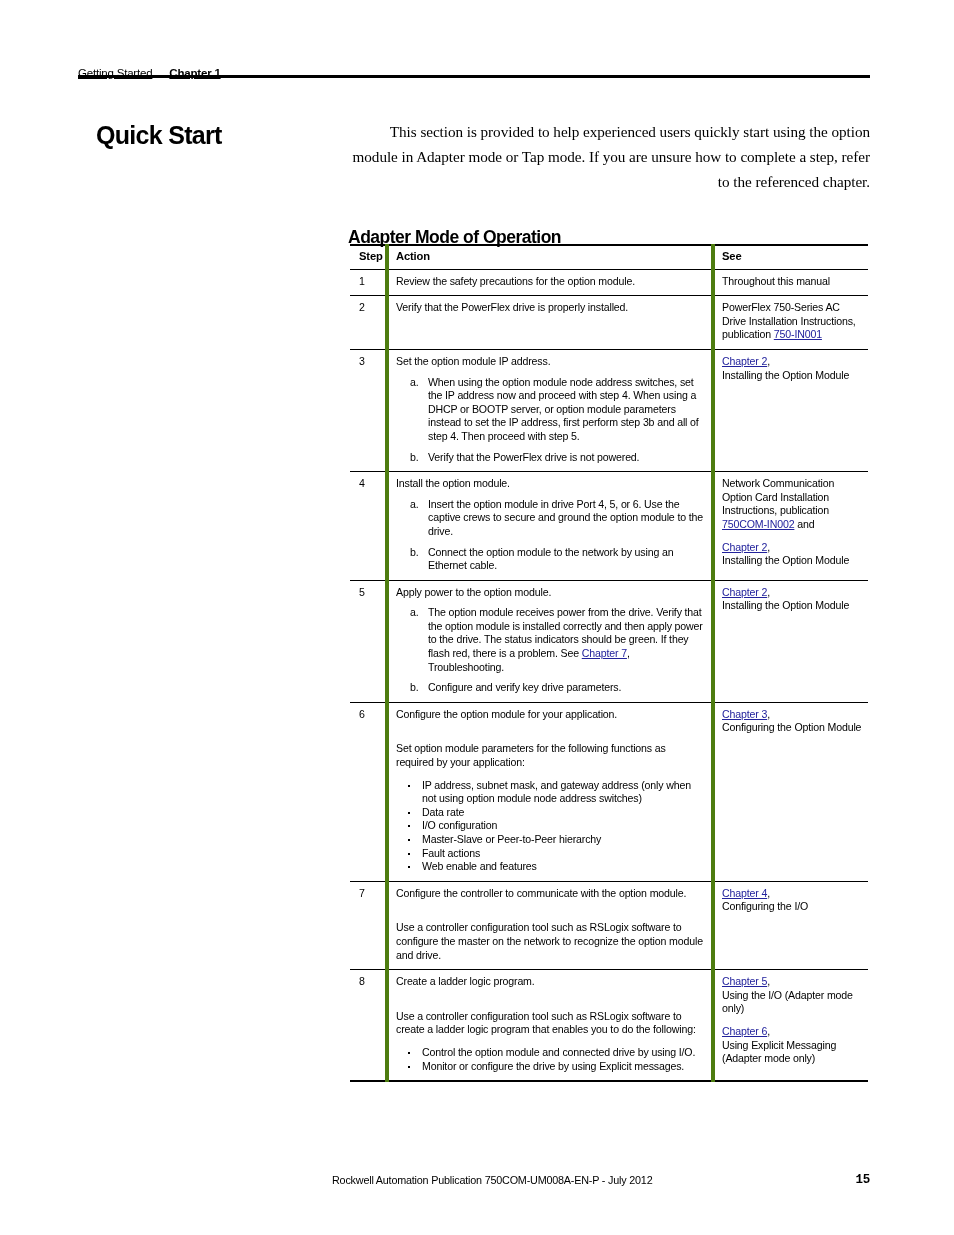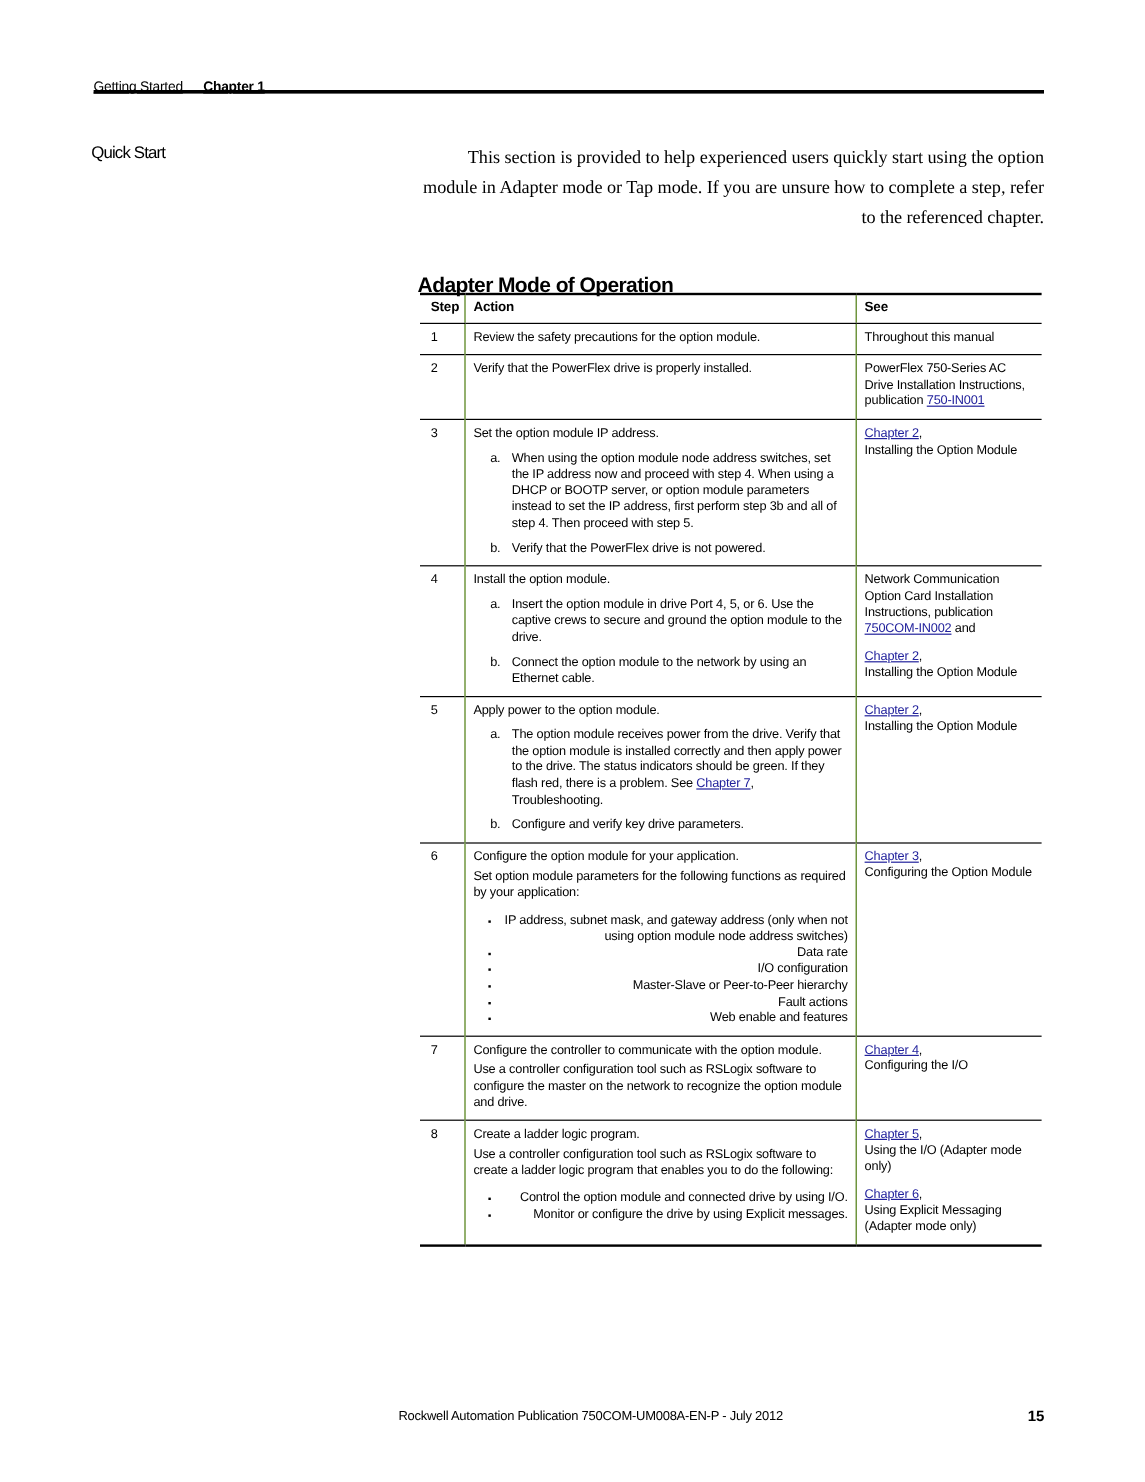--- a/index.html
+++ b/index.html
@@ -42,25 +42,25 @@
     left: 78px;
     top: 75px;
     width: 792px;
     height: 3px;
     background: #000000;
   }
 
   
   .section-title {
     position: absolute;
-    left: 76px;
+    left: 96px;
     top: 106px;
     width: 250px;
-    font-size: 14px;
-    font-weight: normal;
+    font-size: 25px;
+    font-weight: bold;
     letter-spacing: -0.7px;
     line-height: 25px;
   }
 
   .intro {
     position: absolute;
     left: 348px;
     top: 104px;
     width: 522px;
     font-family: "Liberation Serif", serif;
@@ -89,21 +89,21 @@
     table-layout: fixed;
     font-size: 10.6px;
     line-height: 13.6px;
     letter-spacing: -0.15px;
   }
   .qs-table col.c-step { width: 37px; }
   .qs-table col.c-action { width: 326px; }
   .qs-table col.c-see { width: 155px; }
 
   .qs-table th, .qs-table td {
-    border-left: 1px solid #4d7c0f;
+    border-left: 4px solid #4d7c0f;
     border-top: 1px solid #000;
     vertical-align: top;
     padding: 5px 6px 7px 7px;
     text-align: left;
   }
   .qs-table th:first-child, .qs-table td:first-child {
     border-left: none;
     padding-left: 9px;
   }
   .qs-table th:last-child, .qs-table td:last-child {
@@ -128,21 +128,21 @@
   .qs-table td.step-cell {
     font-size: 10.6px;
     padding-top: 5px;
   }
 
   
   .act-p {
     margin: 0 0 0 0;
   }
   .act-p + .act-p {
-    margin-top: 3px;
+    margin-top: 21px;
   }
 
   
   ol.sub-steps {
     margin: 7px 0 0 0;
     padding: 0;
     list-style: none;
   }
   ol.sub-steps > li {
     position: relative;
@@ -160,21 +160,20 @@
   
   ul.bullets {
     margin: 9px 0 0 0;
     padding: 0;
     list-style: none;
   }
   ul.bullets > li {
     position: relative;
     padding-left: 26px;
     margin: 0;
-    text-align: right;
   }
   ul.bullets > li::before {
     content: "";
     position: absolute;
     left: 12px;
     top: 6px;
     width: 2px;
     height: 2px;
     background: #000;
   }
@@ -200,20 +199,21 @@
     letter-spacing: -0.2px;
     white-space: nowrap;
   }
   .page-footer .foot-pub {
     display: inline-block;
   }
   .page-footer .foot-page {
     float: right;
     font-weight: bold;
     font-size: 12.5px;
+    font-family: Liberation Mono, monospace;
   }
 </style>
 </head>
 <body>
 
 <div class="page-header">
   <span class="hdr-section">Getting Started</span><span class="hdr-chapter">Chapter 1</span>
 </div>
 <div class="header-rule"></div>
 

